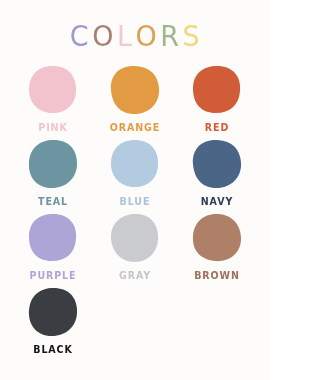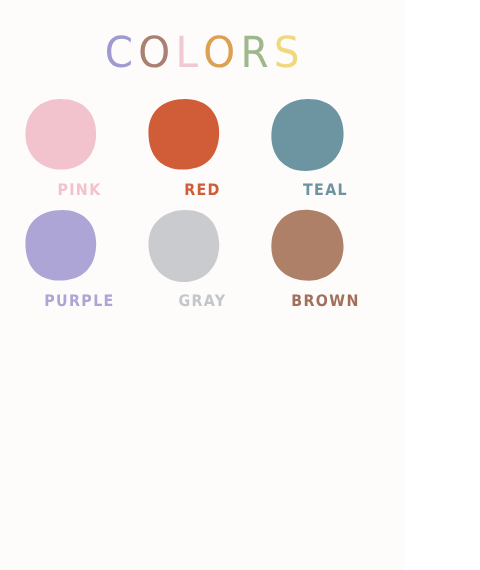--- a/index.html
+++ b/index.html
@@ -53,20 +53,21 @@
     width: 246px;
     display: grid;
     grid-template-columns: repeat(3, 1fr);
     grid-template-rows: repeat(4, 74px);
     justify-items: center;
   }
   .cell {
     width: 82px;
     display: flex;
     flex-direction: column;
+    align-items: center;
   }
   .blob-wrap {
     width: 58px;
     height: 54px;
     display: flex;
     align-items: center;
     justify-content: center;
   }
   .blob {
     width: 54px;
@@ -105,32 +106,56 @@
         <div class="blob-wrap">
           <svg class="blob" viewBox="0 0 53 53">
             <path d="M50,26 C50,41 40,50 26,50 C12,50 2,40 2,26 C2,11 12,2 26,2 C41,2 50,11 50,26 Z" fill="#f2c3cd"></path>
           </svg>
         </div>
         <div class="swatch-label" style="color: rgb(242, 195, 205);">PINK</div>
       </div>
       <div class="cell">
         <div class="blob-wrap">
           <svg class="blob" viewBox="0 0 53 53">
+            <path d="M51,25 C52,40 41,51 26,51 C11,51 3,41 2,26 C1,11 11,1 27,2 C42,3 50,11 51,25 Z" fill="#e39b43"></path>
+          </svg>
+        </div>
+        <div class="swatch-label" style="color: rgb(227, 155, 67);">ORANGE</div>
+      </div>
+      <div class="cell">
+        <div class="blob-wrap">
+          <svg class="blob" viewBox="0 0 53 53">
             <path d="M50,27 C49,42 40,50 25,50 C11,50 2,41 2,25 C2,10 12,2 27,2 C42,2 51,12 50,27 Z" fill="#d15c38"></path>
           </svg>
         </div>
         <div class="swatch-label" style="color: rgb(209, 92, 56);">RED</div>
       </div>
       <div class="cell">
         <div class="blob-wrap">
           <svg class="blob" viewBox="0 0 53 53">
             <path d="M51,26 C51,41 40,51 25,51 C10,51 1,40 2,25 C3,10 13,2 27,2 C42,2 51,11 51,26 Z" fill="#6d95a1"></path>
           </svg>
         </div>
         <div class="swatch-label" style="color: rgb(109, 149, 161);">TEAL</div>
+      </div>
+      <div class="cell">
+        <div class="blob-wrap">
+          <svg class="blob" viewBox="0 0 53 53">
+            <path d="M50,26 C50,41 40,50 26,50 C12,50 2,40 2,26 C2,11 12,2 26,2 C41,2 50,11 50,26 Z" fill="#b2cbe0"></path>
+          </svg>
+        </div>
+        <div class="swatch-label" style="color: rgb(169, 196, 219);">BLUE</div>
+      </div>
+      <div class="cell">
+        <div class="blob-wrap">
+          <svg class="blob" viewBox="0 0 53 53">
+            <path d="M51,25 C52,40 41,51 26,51 C11,51 3,41 2,26 C1,11 11,1 27,2 C42,3 50,11 51,25 Z" fill="#4a6585"></path>
+          </svg>
+        </div>
+        <div class="swatch-label" style="color: rgb(47, 63, 86);">NAVY</div>
       </div>
       <div class="cell">
         <div class="blob-wrap">
           <svg class="blob" viewBox="0 0 53 53">
             <path d="M50,27 C49,42 40,50 25,50 C11,50 2,41 2,25 C2,10 12,2 27,2 C42,2 51,12 50,27 Z" fill="#aca5d5"></path>
           </svg>
         </div>
         <div class="swatch-label" style="color: rgb(172, 165, 213);">PURPLE</div>
       </div>
       <div class="cell">
@@ -142,15 +167,23 @@
         <div class="swatch-label" style="color: rgb(195, 198, 202);">GRAY</div>
       </div>
       <div class="cell">
         <div class="blob-wrap">
           <svg class="blob" viewBox="0 0 53 53">
             <path d="M51,27 C51,42 39,51 25,50 C11,49 1,40 2,25 C3,10 13,1 28,2 C42,3 51,13 51,27 Z" fill="#ae8068"></path>
           </svg>
         </div>
         <div class="swatch-label" style="color: rgb(161, 112, 91);">BROWN</div>
       </div>
+      <div class="cell">
+        <div class="blob-wrap">
+          <svg class="blob" viewBox="0 0 53 53">
+            <path d="M51,26 C51,41 40,51 25,51 C10,51 1,40 2,25 C3,10 13,2 27,2 C42,2 51,11 51,26 Z" fill="#3a3d41"></path>
+          </svg>
+        </div>
+        <div class="swatch-label" style="color: rgb(21, 22, 26);">BLACK</div>
+      </div>
     </div>
 
 </div>
 
 </body></html>

